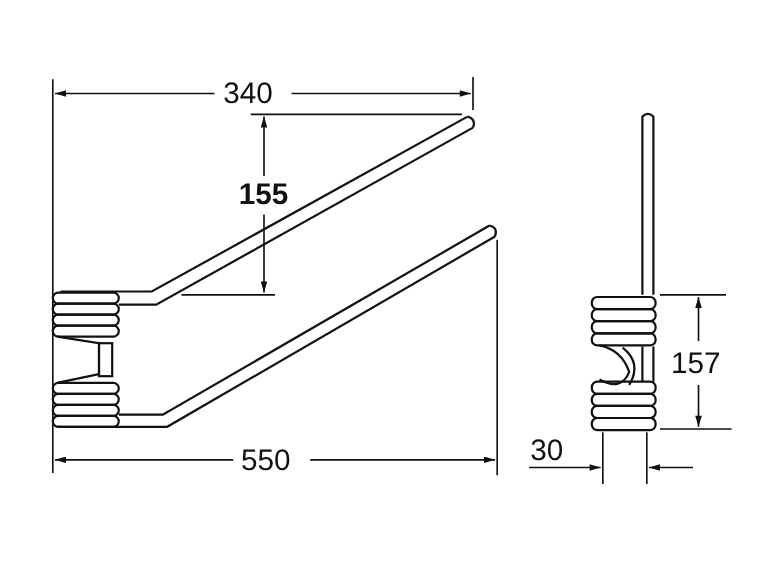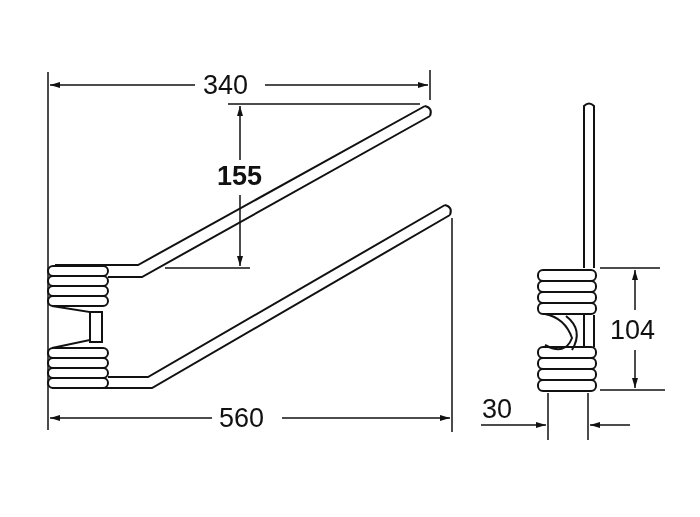--- a/index.html
+++ b/index.html
@@ -93,16 +93,16 @@
 
       <line x1="548" y1="393" x2="548" y2="440" stroke-width="1.5"></line>
       <line x1="588" y1="393" x2="588" y2="440" stroke-width="1.5"></line>
       <line x1="481" y1="425" x2="546" y2="425" stroke-width="1.5" marker-end="url(#arrow)"></line>
       <line x1="630" y1="425" x2="590" y2="425" stroke-width="1.5" marker-end="url(#arrow)"></line>
     </g>
   </svg>
 
   <span class="dim-label" style="left:200px; top:72px;">340</span>
   <span class="dim-label" style="left:214px; top:163px;font-weight:bold;">155</span>
-  <span class="dim-label" style="left:216px; top:405px;">560</span>
-  <span class="dim-label" style="left:607px; top:317px;">104</span>
+  <span class="dim-label" style="left:216px; top:405px;">550</span>
+  <span class="dim-label" style="left:607px; top:317px;">157</span>
   <span class="dim-label" style="left:479px; top:396px; background:transparent;">30</span>
 </div>
 
 </body></html>

